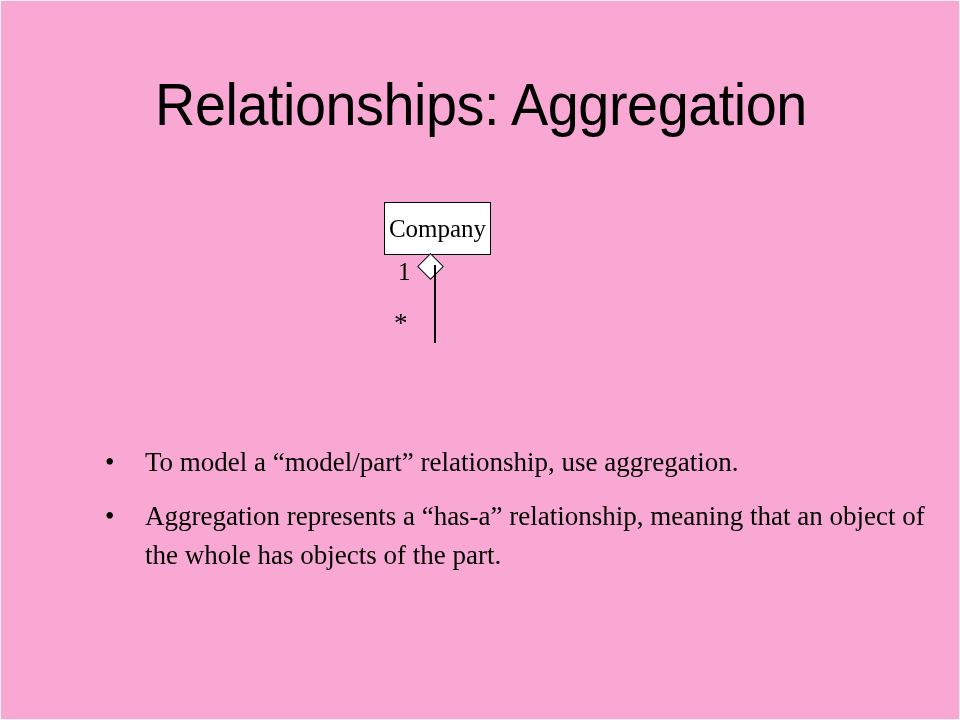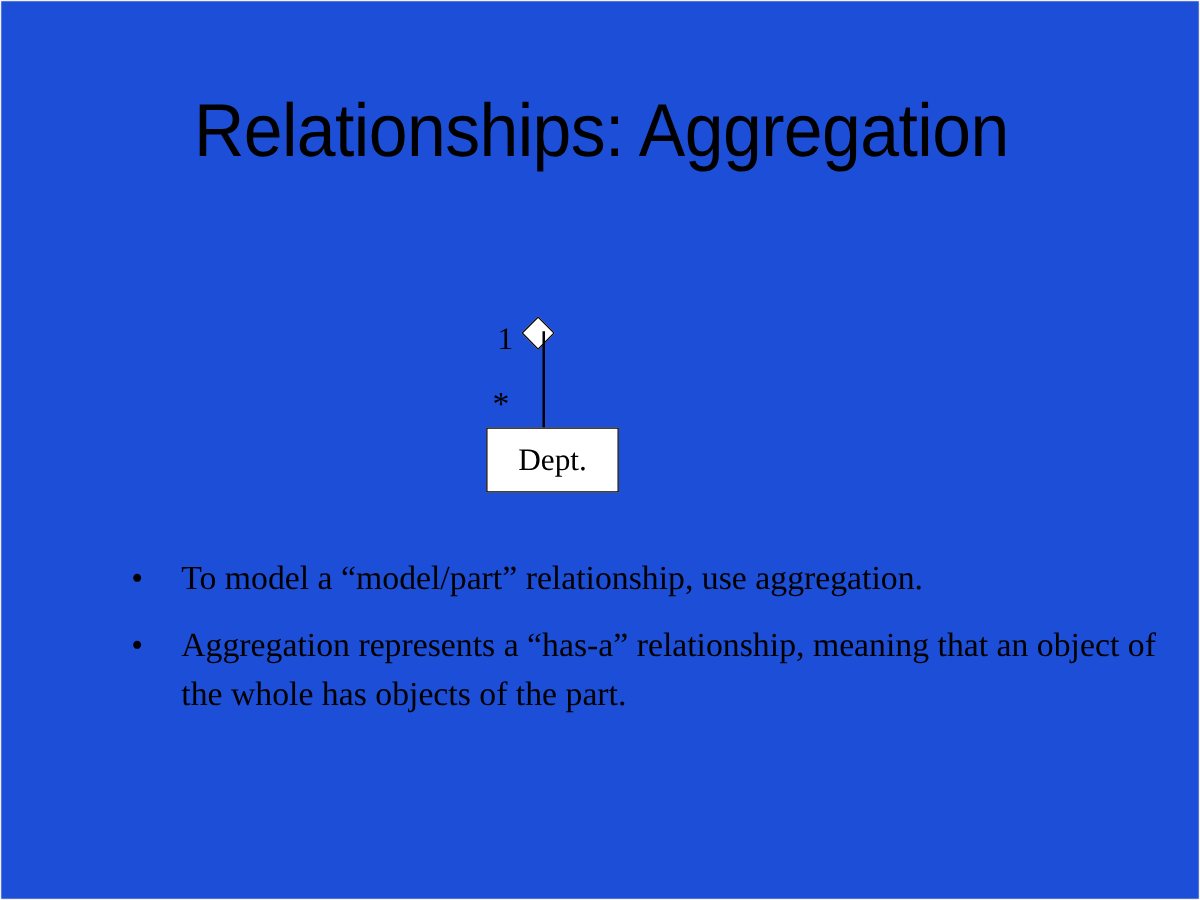--- a/index.html
+++ b/index.html
@@ -6,21 +6,21 @@
   html, body {
     margin: 0;
     padding: 0;
     background: #ffffff;
   }
 
   #slide {
     position: relative;
     width: 960px;
     height: 720px;
-    background: #1d4ed8;
+    background: #f9a8d4;
     overflow: hidden;
     box-sizing: border-box;
     border: 1px solid #f2f2f2;
     text-decoration: underline;
   }
 
   
   #slide-title {
     position: absolute;
     left: 0;
@@ -150,30 +150,30 @@
 </style>
 </head>
 <body>
 
 <div id="slide">
 
   <div id="slide-title">Relationships: Aggregation</div>
 
   <div id="uml-diagram">
 
+    <div class="uml-class-box" id="uml-class-company">Company</div>
 
     <div id="uml-aggregation-diamond"></div>
 
     <div id="uml-connector-line"></div>
 
     <div class="uml-multiplicity" id="uml-multiplicity-one">1</div>
 
     <div class="uml-multiplicity" id="uml-multiplicity-many">*</div>
 
-    <div class="uml-class-box" id="uml-class-dept">Dept.</div>
 
   </div>
 
   <div id="bullet-list">
 
     <div class="bullet-item">
       <span class="bullet-marker">•</span>
       <span class="bullet-text">To model a “model/part” relationship, use aggregation.</span>
     </div>
 

